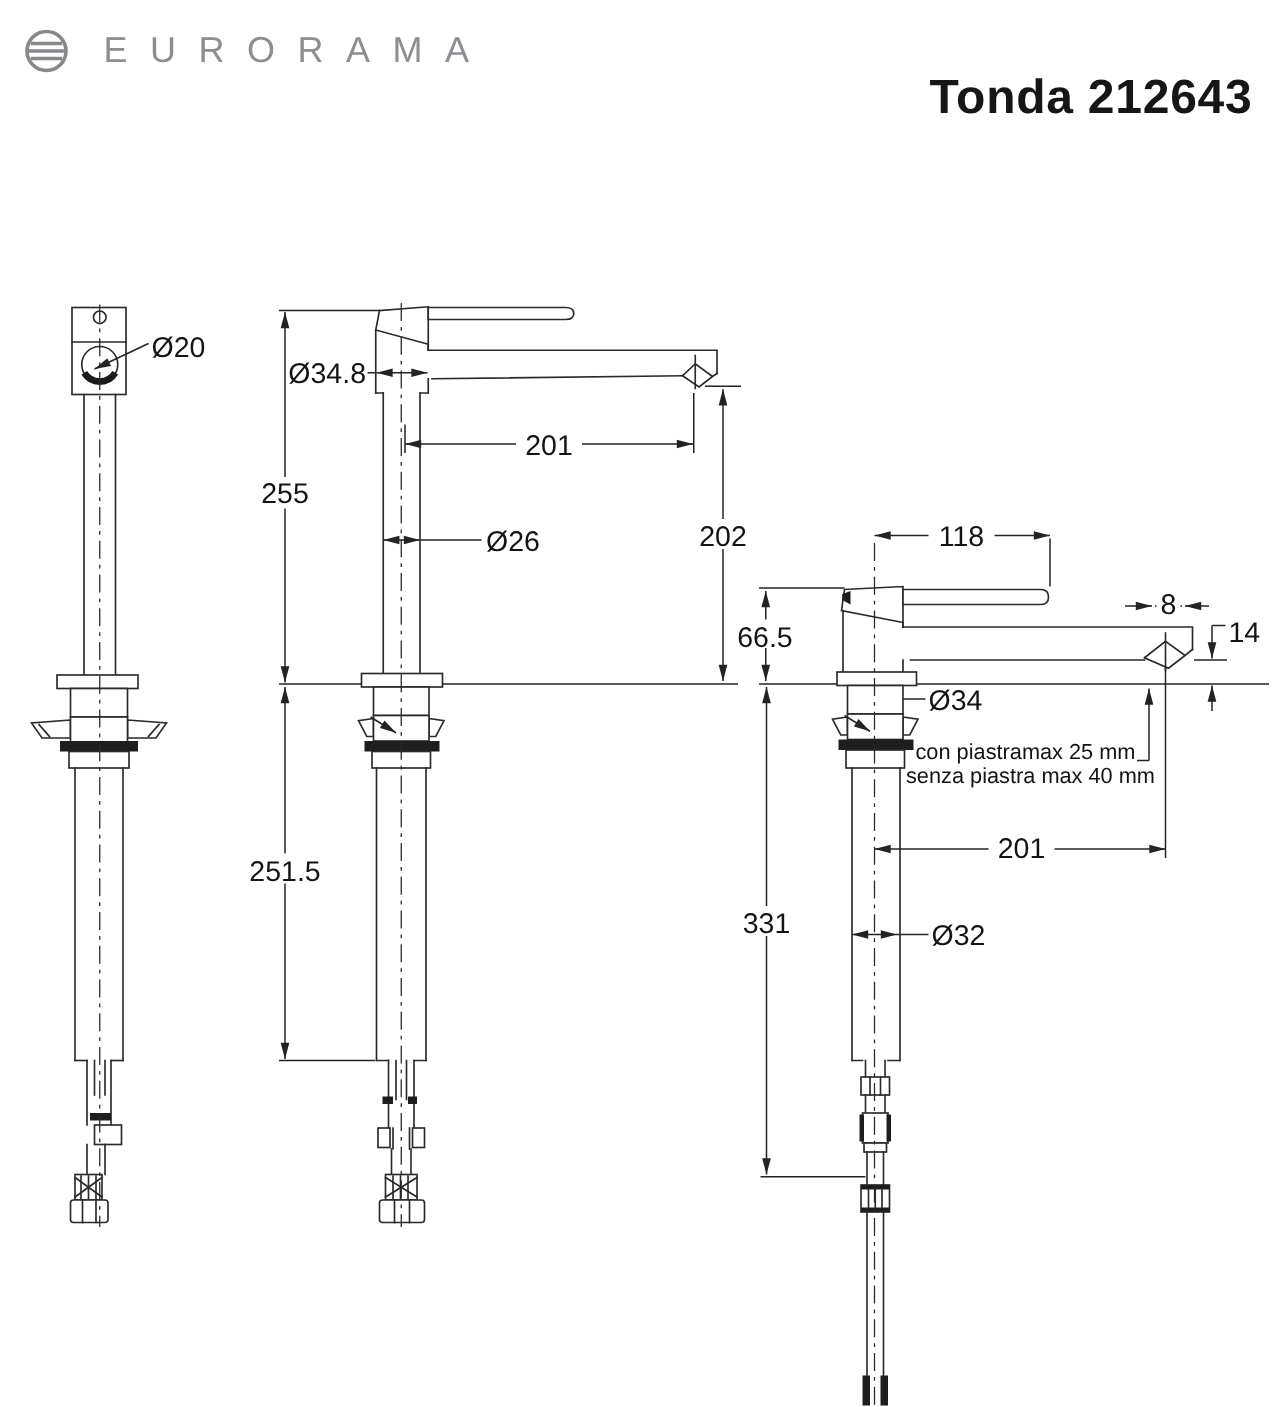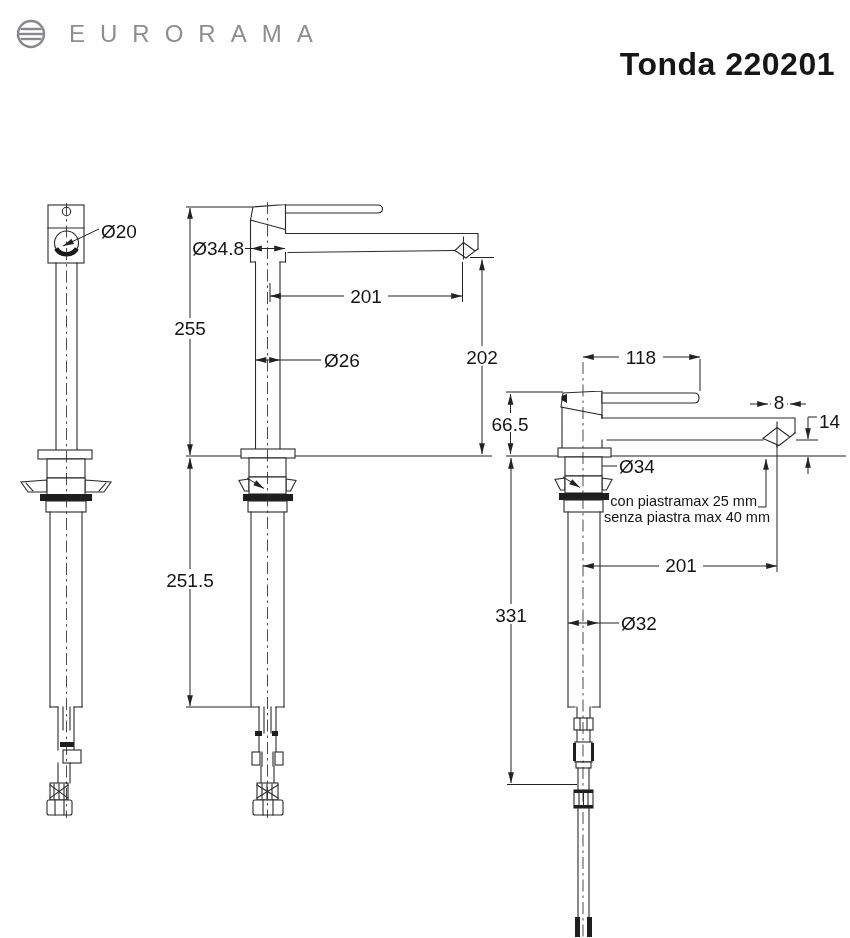--- a/index.html
+++ b/index.html
@@ -27,21 +27,21 @@
   <div class="logo">
     <svg width="34" height="34" viewBox="0 0 34 34">
       <circle cx="17" cy="17" r="13" fill="none" stroke="#87878c" stroke-width="2.4"></circle>
       <line x1="6.5" y1="12" x2="27.5" y2="12" stroke="#87878c" stroke-width="2.4"></line>
       <line x1="4.5" y1="17" x2="29.5" y2="17" stroke="#87878c" stroke-width="2.4"></line>
       <line x1="6.5" y1="22" x2="27.5" y2="22" stroke="#87878c" stroke-width="2.4"></line>
     </svg>
     <span class="brand">EURORAMA</span>
   </div>
 
-  <div class="title">Tonda 220201</div>
+  <div class="title">Tonda 212643</div>
 
   <svg class="drawing" width="850" height="938" viewBox="0 0 850 938">
     <defs>
       <marker id="mE" viewBox="0 0 12 8" refX="11.3" refY="4" markerWidth="12" markerHeight="8" orient="auto" markerUnits="userSpaceOnUse">
           <path d="M0.5,1.1 L11.3,4 L0.5,6.9 Z" fill="#232323"></path>
         </marker>
       <marker id="mS" viewBox="0 0 12 8" refX="0.7" refY="4" markerWidth="12" markerHeight="8" orient="auto" markerUnits="userSpaceOnUse">
           <path d="M11.5,1.1 L0.7,4 L11.5,6.9 Z" fill="#232323"></path>
         </marker>
     </defs>

